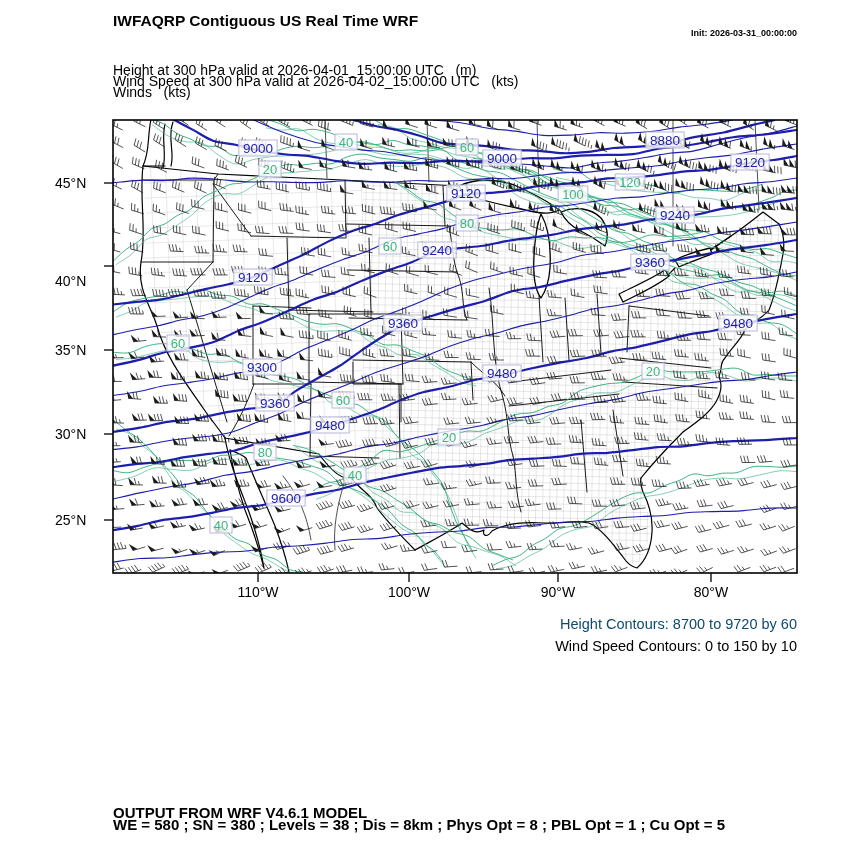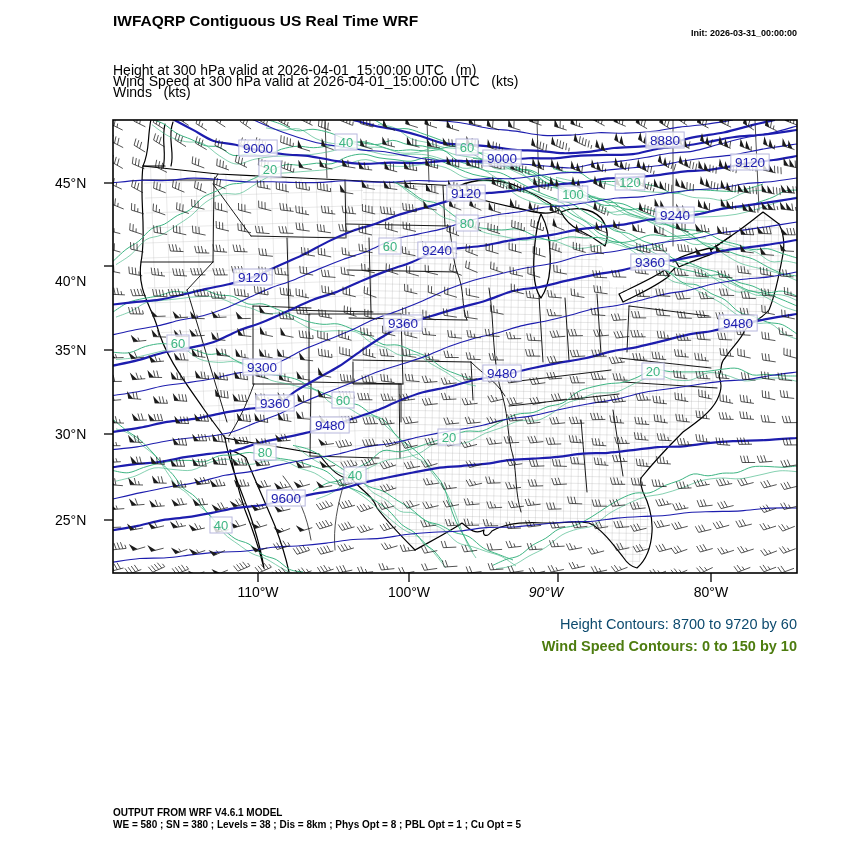--- a/index.html
+++ b/index.html
@@ -6,29 +6,29 @@
   #page{position:relative;width:850px;height:850px;background:#fff;overflow:hidden;
         font-family:"Liberation Sans","DejaVu Sans",sans-serif;color:#000;}
   .abs{position:absolute;}
   #main-title{left:113px;top:12px;font-size:15.5px;font-weight:bold;}
   #init-label{right:53px;top:28px;font-size:9px;font-weight:bold;}
   #subtitles{left:113px;top:65px;font-size:14px;line-height:11px;white-space:pre;}
   #map-wrap{left:73px;top:110px;width:760px;height:500px;}
   .xtick-label{font-size:14px;width:60px;text-align:center;top:584px;}
   .ytick-label{font-size:14px;width:48px;left:55px;}
   #legend{right:53px;top:613px;text-align:right;font-size:14.5px;line-height:22px;}
-  #footer{left:113px;top:807px;font-size:10px;font-weight:bold;line-height:12px;white-space:pre;}
+  #footer{left:113px;top:807px;font-size:15px;font-weight:bold;line-height:12px;white-space:pre;}
 </style>
 </head>
 <body>
 
 <div id="page">
   <div id="main-title" class="abs">IWFAQRP Contiguous US Real Time WRF</div>
   <div id="init-label" class="abs">Init: 2026-03-31_00:00:00</div>
-  <div id="subtitles" class="abs"><div>Height at 300 hPa valid at 2026-04-01_15:00:00 UTC   (m)</div><div>Wind Speed at 300 hPa valid at 2026-04-01_15:00:00 UTC   (kts)</div><div>Winds   (kts)</div></div>
+  <div id="subtitles" class="abs"><div>Height at 300 hPa valid at 2026-04-01_15:00:00 UTC   (m)</div><div>Wind Speed at 300 hPa valid at 2026-04-02_15:00:00 UTC   (kts)</div><div>Winds   (kts)</div></div>
 
   <div id="map-wrap" class="abs">
     <svg id="map-svg" width="760" height="500" viewBox="0 0 760 500">
         <defs>
           <clipPath id="usclip">
             <path d="M30,46 L105,54 L230,60 L346,66 L408,68 L446,90 L470,110 L500,168 L556,154 L598,132 L620,114 L650,92 L666,104 L670,134 L656,190 L632,210 L612,238 L606,256 L604,280 L570,312 L528,358 L530,372 L539,412 L524,448 L510,437 L476,403 L430,403 L379,411 L349,403 L302,430 L264,388 L238,358 L206,334 L112,318 L90,288 L44,206 L28,142 L34,110 Z" transform="translate(40,10)"></path>
           </clipPath>
           <clipPath id="frameclip">
             <rect x="40" y="10" width="684" height="453"></rect>
           </clipPath>
@@ -240,26 +240,26 @@
         <line x1="31" y1="73" x2="40" y2="73" stroke="#000" stroke-width="1.3"></line>
         <line x1="31" y1="156" x2="40" y2="156" stroke="#000" stroke-width="1.3"></line>
         <line x1="31" y1="240" x2="40" y2="240" stroke="#000" stroke-width="1.3"></line>
         <line x1="31" y1="324" x2="40" y2="324" stroke="#000" stroke-width="1.3"></line>
         <line x1="31" y1="410" x2="40" y2="410" stroke="#000" stroke-width="1.3"></line>
       </svg>
   </div>
 
   <div id="legend" class="abs">
     <div style="color: #0c4a6e;">Height Contours: 8700 to 9720 by 60</div>
-    <div style="color: #4d7c0f; font-weight: bold;">Wind Speed Contours: 0 to 150 by 10</div>
+    <div style="color: #000000;">Wind Speed Contours: 0 to 150 by 10</div>
   </div>
 
   <div id="footer" class="abs"><div>OUTPUT FROM WRF V4.6.1 MODEL</div><div>WE = 580 ; SN = 380 ; Levels = 38 ; Dis = 8km ; Phys Opt = 8 ; PBL Opt = 1 ; Cu Opt = 5</div></div>
 <div class="abs xtick-label" style="left: 228px;">110°W</div>
     <div class="abs xtick-label" style="left: 379px;">100°W</div>
-    <div class="abs xtick-label" style="left: 516px; font-style: italic;">90°W</div>
+    <div class="abs xtick-label" style="left: 528px;">90°W</div>
     <div class="abs xtick-label" style="left: 681px;">80°W</div>
     <div class="abs ytick-label" style="top: 175px;">45°N</div>
     <div class="abs ytick-label" style="top: 258px; margin-top: 15px;">40°N</div>
     <div class="abs ytick-label" style="top: 342px;">35°N</div>
     <div class="abs ytick-label" style="top: 426px;">30°N</div>
     <div class="abs ytick-label" style="top: 512px;">25°N</div>
   </div>
 
 </body></html>

